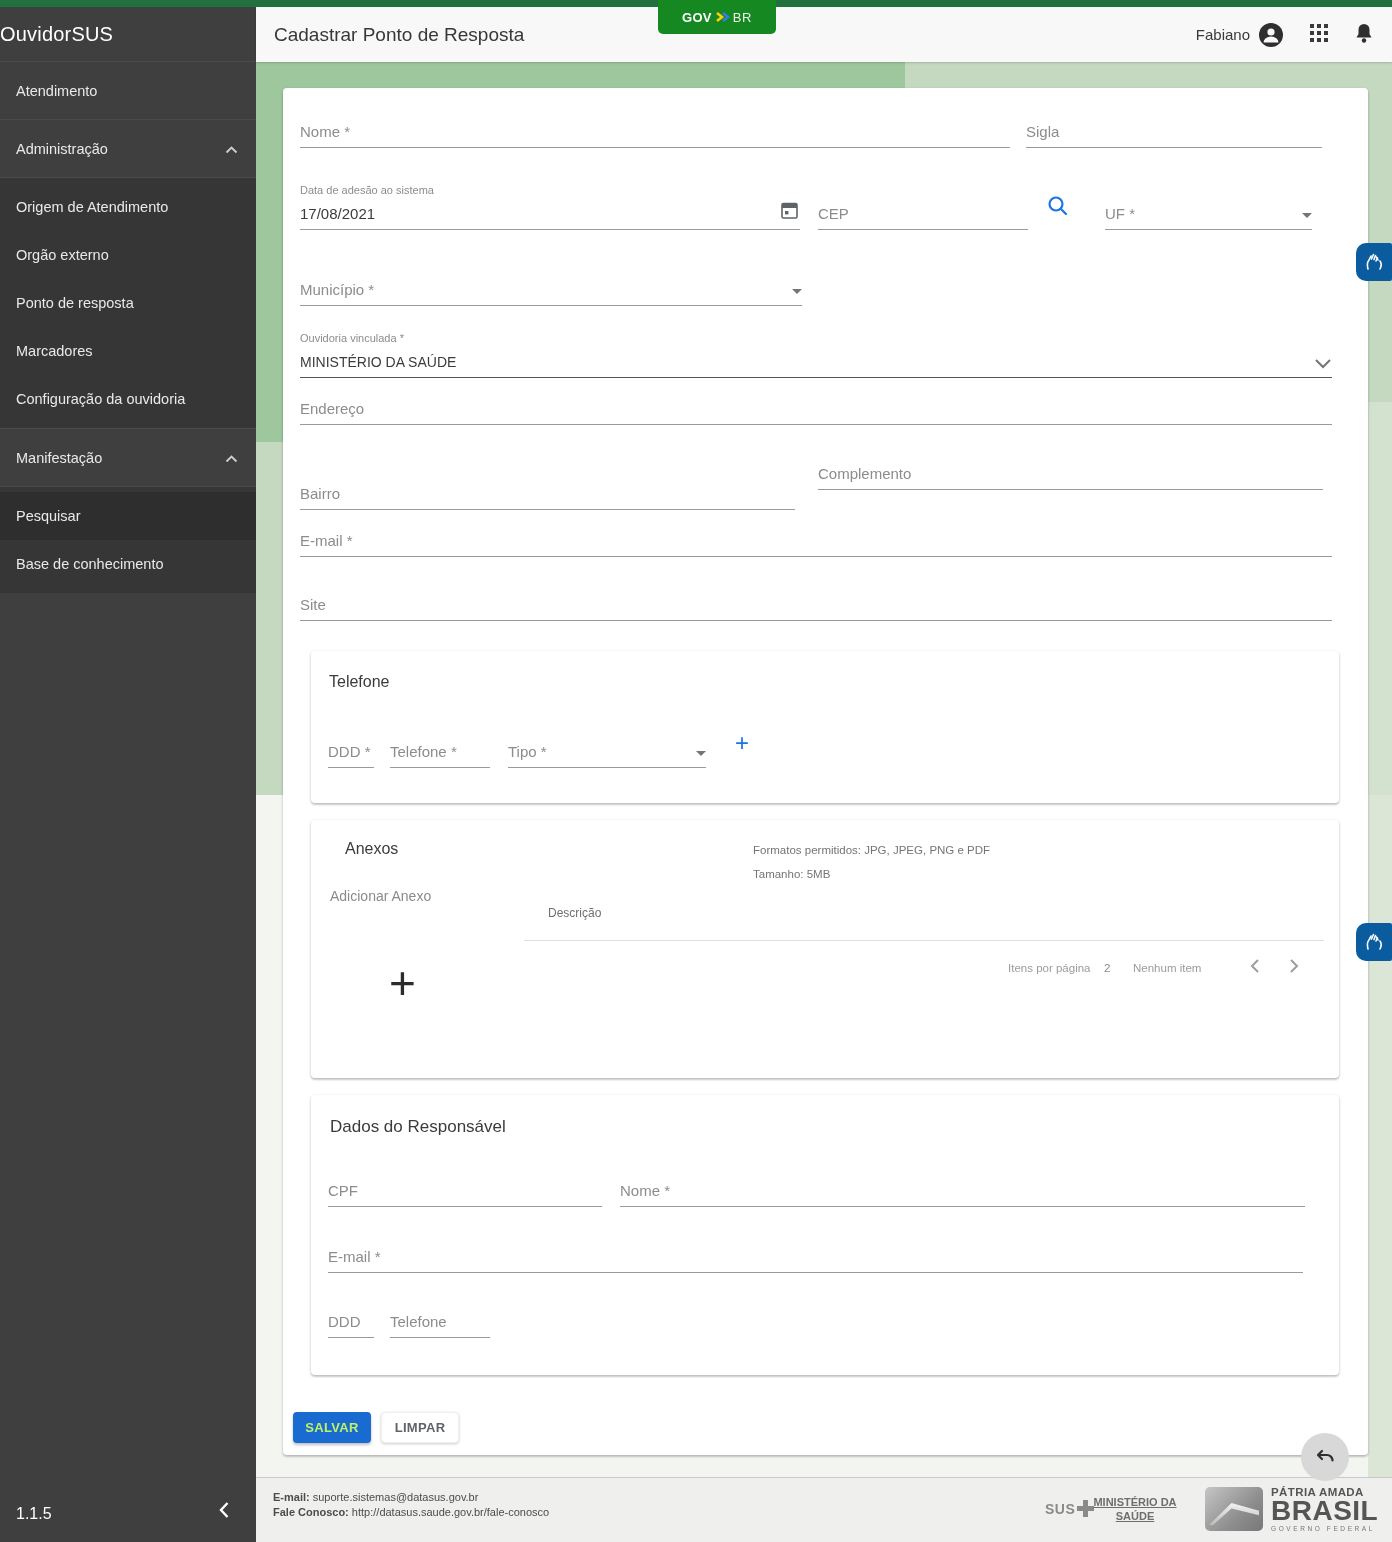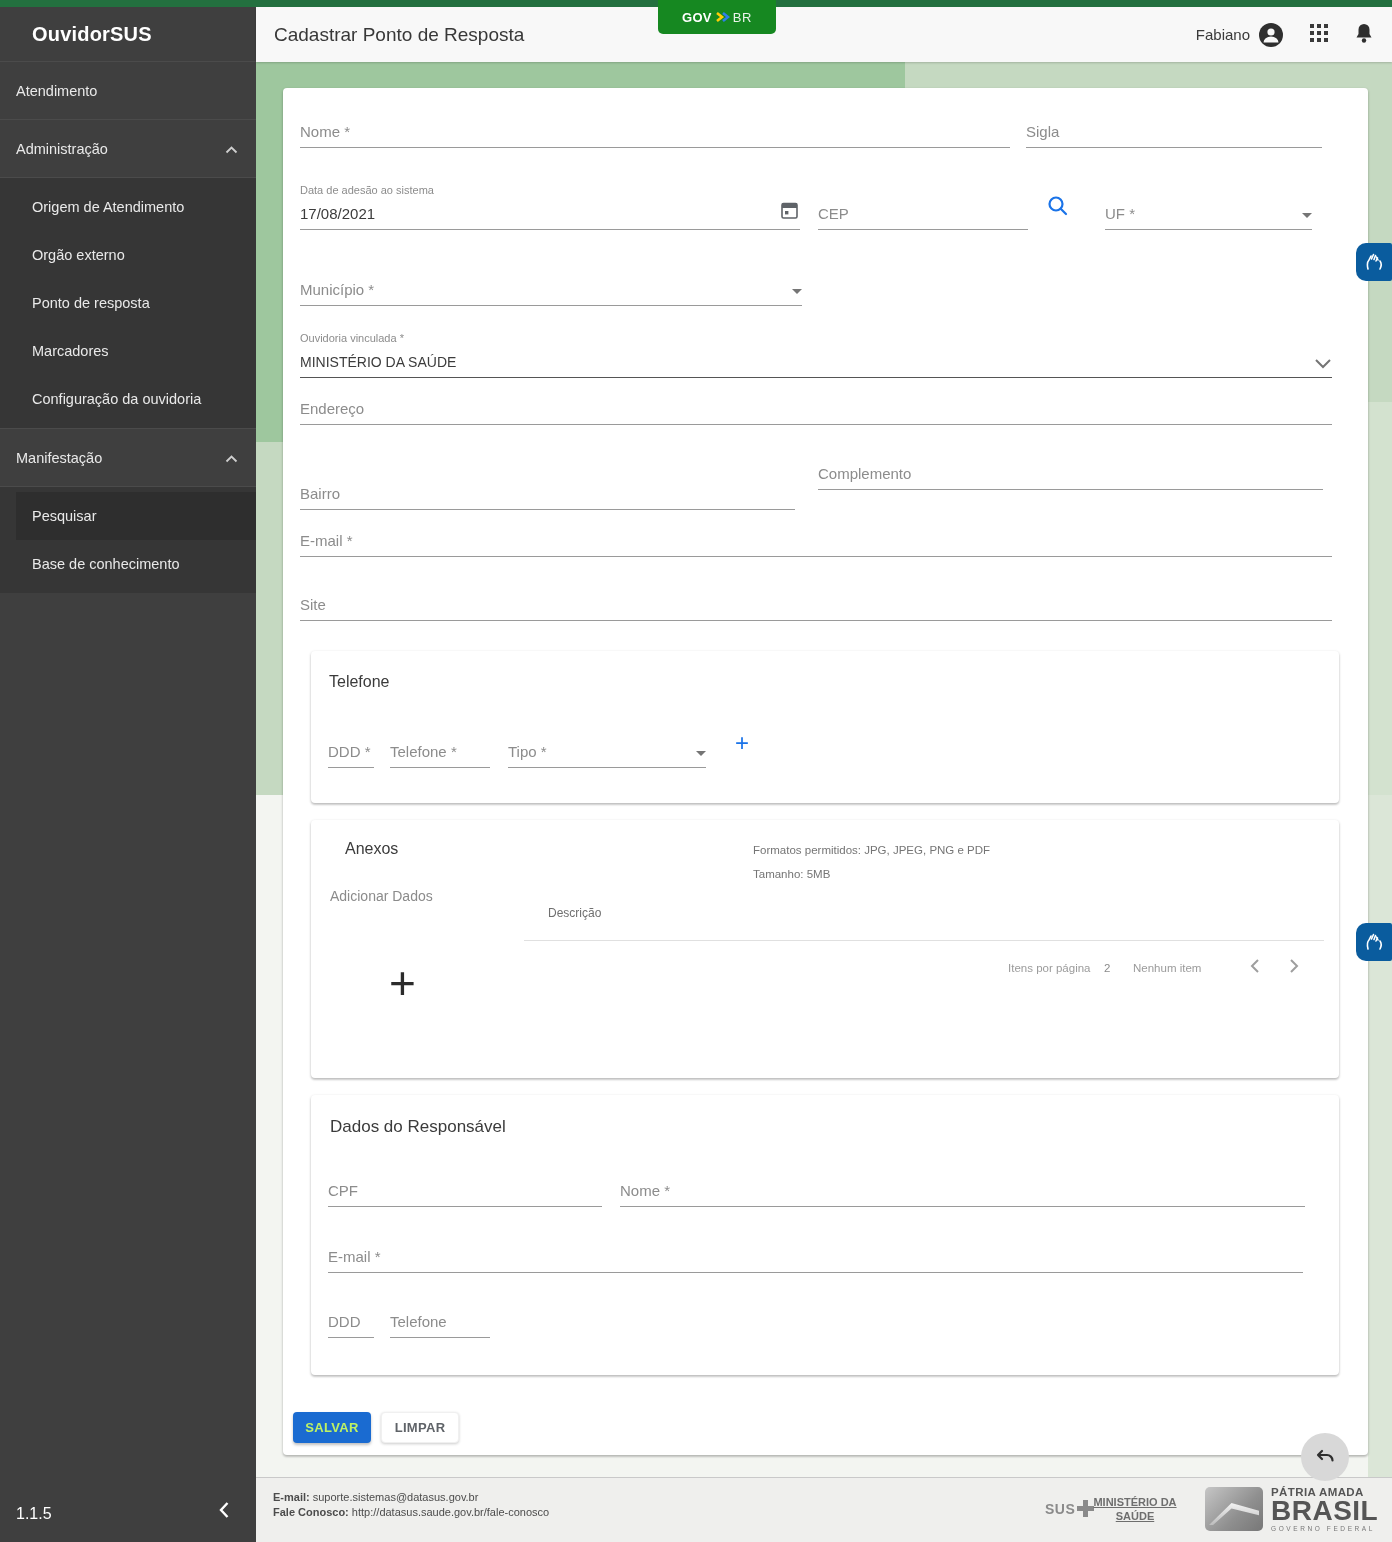--- a/index.html
+++ b/index.html
@@ -18,26 +18,26 @@
     background:#168821; border-radius:0 0 5px 5px; z-index:40;
     display:flex; align-items:center; gap:3px;
   }
   .gov-badge .gov { color:#fff; font-weight:bold; font-size:13px; letter-spacing:.3px; }
   .gov-badge .br  { color:#eaf3ea; font-weight:300; font-size:13px; letter-spacing:.5px; }
   
   .sidebar {
     position:absolute; left:0; top:7px; width:256px; height:1535px;
     background:#3f3f3f; z-index:20; color:#ececec;
   }
-  .brand { height:55px; line-height:55px; padding-left:32px; font-size:20px; font-weight:bold; color:#fff;
+  .brand { height:55px; line-height:55px; padding-left:0; font-size:20px; font-weight:normal; color:#fff;
            border-bottom:1px solid #4b4b4b; letter-spacing:.2px; }
   .nav-item { position:relative; display:flex; align-items:center; padding-left:16px; font-size:14.5px; color:#e9e9e9; cursor:pointer; }
   .nav-group { height:58px; border-bottom:1px solid #4b4b4b; background:#3f3f3f; }
   .nav-sub-wrap { background:#363636; border-bottom:1px solid #4b4b4b; padding:5px 0; }
-  .nav-sub { height:48px; background:transparent;margin-left:16px; }
+  .nav-sub { height:48px; background:transparent; }
   .nav-sub.selected { background:#2e2e2e; }
   .chev-up { position:absolute; right:18px; top:50%; transform:translateY(-50%); }
   .sidebar-bottom { position:absolute; left:0; bottom:10px; width:256px; height:36px; display:flex; align-items:center; }
   .version { padding-left:16px; font-size:16px; color:#fff; }
   .collapse-btn { position:absolute; right:26px; top:4px; cursor:pointer; }
   
   .appbar {
     position:absolute; left:256px; top:7px; width:1136px; height:55px; background:#f8f8f8;
     box-shadow:0 1px 2px rgba(0,0,0,.18); z-index:25; display:flex; align-items:center;
   }
@@ -325,21 +325,21 @@
       <span class="sel-text">Tipo *</span>
       <span class="caret"></span>
     </div>
     <span class="small-plus" style="left:424px; top:80px;">+</span>
   </section>
 
   <section class="inner-card" style="top:732px; height:258px;">
     <div class="card-title" style="position:absolute; left:34px; top:20px;">Anexos</div>
     <div class="hint" style="position:absolute; left:442px; top:24px;">Formatos permitidos: JPG, JPEG, PNG e PDF</div>
     <div class="hint" style="position:absolute; left:442px; top:48px;">Tamanho: 5MB</div>
-    <div style="position:absolute; left:19px; top:68px; font-size:14px; color:#8b8b8b;">Adicionar Dados</div>
+    <div style="position:absolute; left:19px; top:68px; font-size:14px; color:#8b8b8b;">Adicionar Anexo</div>
     <div class="tbl-head" style="position:absolute; left:237px; top:86px;">Descrição</div>
     <div class="tbl-line" style="left:213px; top:120px; width:800px;"></div>
     <div class="pag" style="left:697px; top:142px;">Itens por página</div>
     <div class="pag" style="left:793px; top:142px; color:#8b8b8b;">2</div>
     <div class="pag" style="left:822px; top:142px;text-align:center;">Nenhum item</div>
     <button class="icon-btn" style="position:absolute; left:938px; top:138px;">
       <svg width="11" height="16" viewBox="0 0 11 16">
           <path d="M9 2 L3 8 L9 14" stroke="#9e9e9e" stroke-width="2" fill="none"></path>
         </svg>
     </button>

